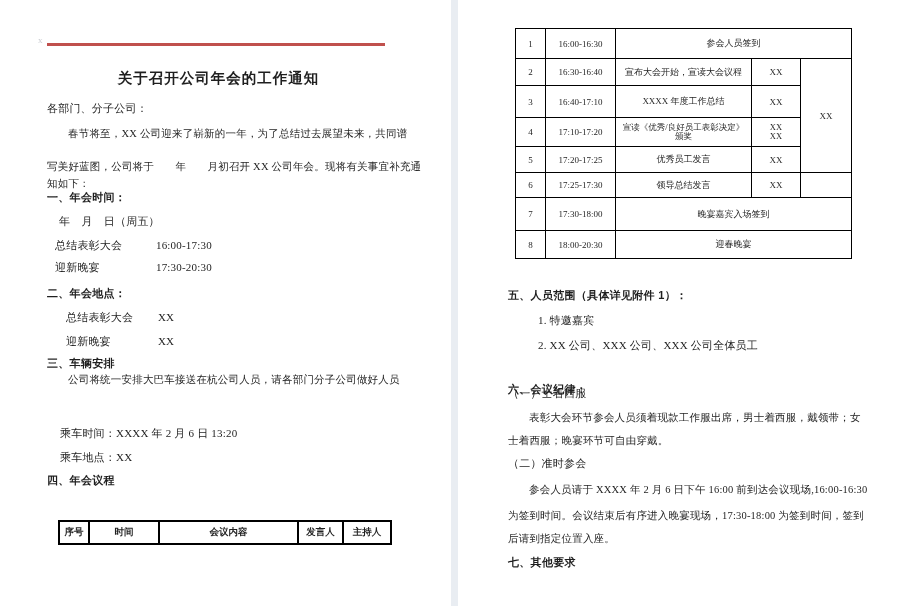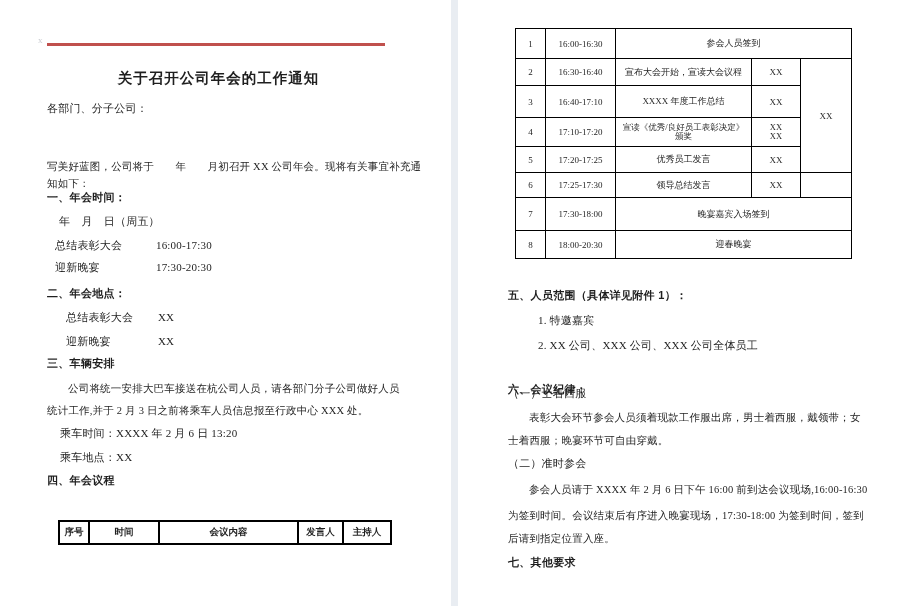--- a/index.html
+++ b/index.html
@@ -27,20 +27,21 @@
 <body>
 
 <div id="canvas">
 
   <div class="page" id="page-left">
     <div class="stray" style="left:38px;top:35px;">x</div>
     <div class="redline"></div>
     <div class="title">关于召开公司年会的工作通知</div>
 
     <div class="line" style="left:47px;top:102px;font-size:11px;">各部门、分子公司：</div>
+    <div class="line" style="left:68px;top:127px;">春节将至，XX 公司迎来了崭新的一年，为了总结过去展望未来，共同谱</div>
     <div class="line" style="left:47px;top:160px;">写美好蓝图，公司将于　　年　　月初召开 XX 公司年会。现将有关事宜补充通</div>
     <div class="line" style="left:47px;top:177px;">知如下：</div>
 
     <div class="line hd" style="left:47px;top:191px;">一、年会时间：</div>
     <div class="line" style="left:59px;top:215px;font-size:11px;">年　月　日（周五）</div>
     <div class="line kv" style="left:55px;top:239px;font-size:11px;">
       <span class="lbl" style="width:98px;">总结表彰大会</span>
       <span>16:00-17:30</span>
     </div>
     <div class="line kv" style="left:55px;top:261px;font-size:11px;">
@@ -52,22 +53,21 @@
     <div class="line kv" style="left:66px;top:311px;font-size:11px;">
       <span class="lbl" style="width:89px;">总结表彰大会</span>
       <span>XX</span>
     </div>
     <div class="line kv" style="left:66px;top:335px;font-size:11px;">
       <span class="lbl" style="width:89px;">迎新晚宴</span>
       <span>XX</span>
     </div>
 
     <div class="line hd" style="left:47px;top:357px;">三、车辆安排</div>
-    <div class="line" style="left:68px;top:382px;">公司将统一安排大巴车接送在杭公司人员，请各部门分子公司做好人员</div>
-    <div class="line" style="left:47px;top:404px;">统计工作,并于 2 月 3 日之前将乘车人员信息报至行政中心 XXX 处。</div>
+    <div class="line" style="left:68px;top:373px;">公司将统一安排大巴车接送在杭公司人员，请各部门分子公司做好人员</div>
     <div class="line" style="left:60px;top:427px;font-size:11px;">乘车时间：XXXX 年 2 月 6 日 13:20</div>
     <div class="line" style="left:60px;top:451px;font-size:11px;">乘车地点：XX</div>
 
     <div class="line hd" style="left:47px;top:474px;">四、年会议程</div>
 
     <table class="tbl" id="tbl-left" style="left:58px;top:520px;width:332px;">
       <colgroup>
           <col style="width:30px">
           <col style="width:70px">
           <col style="width:139px">

